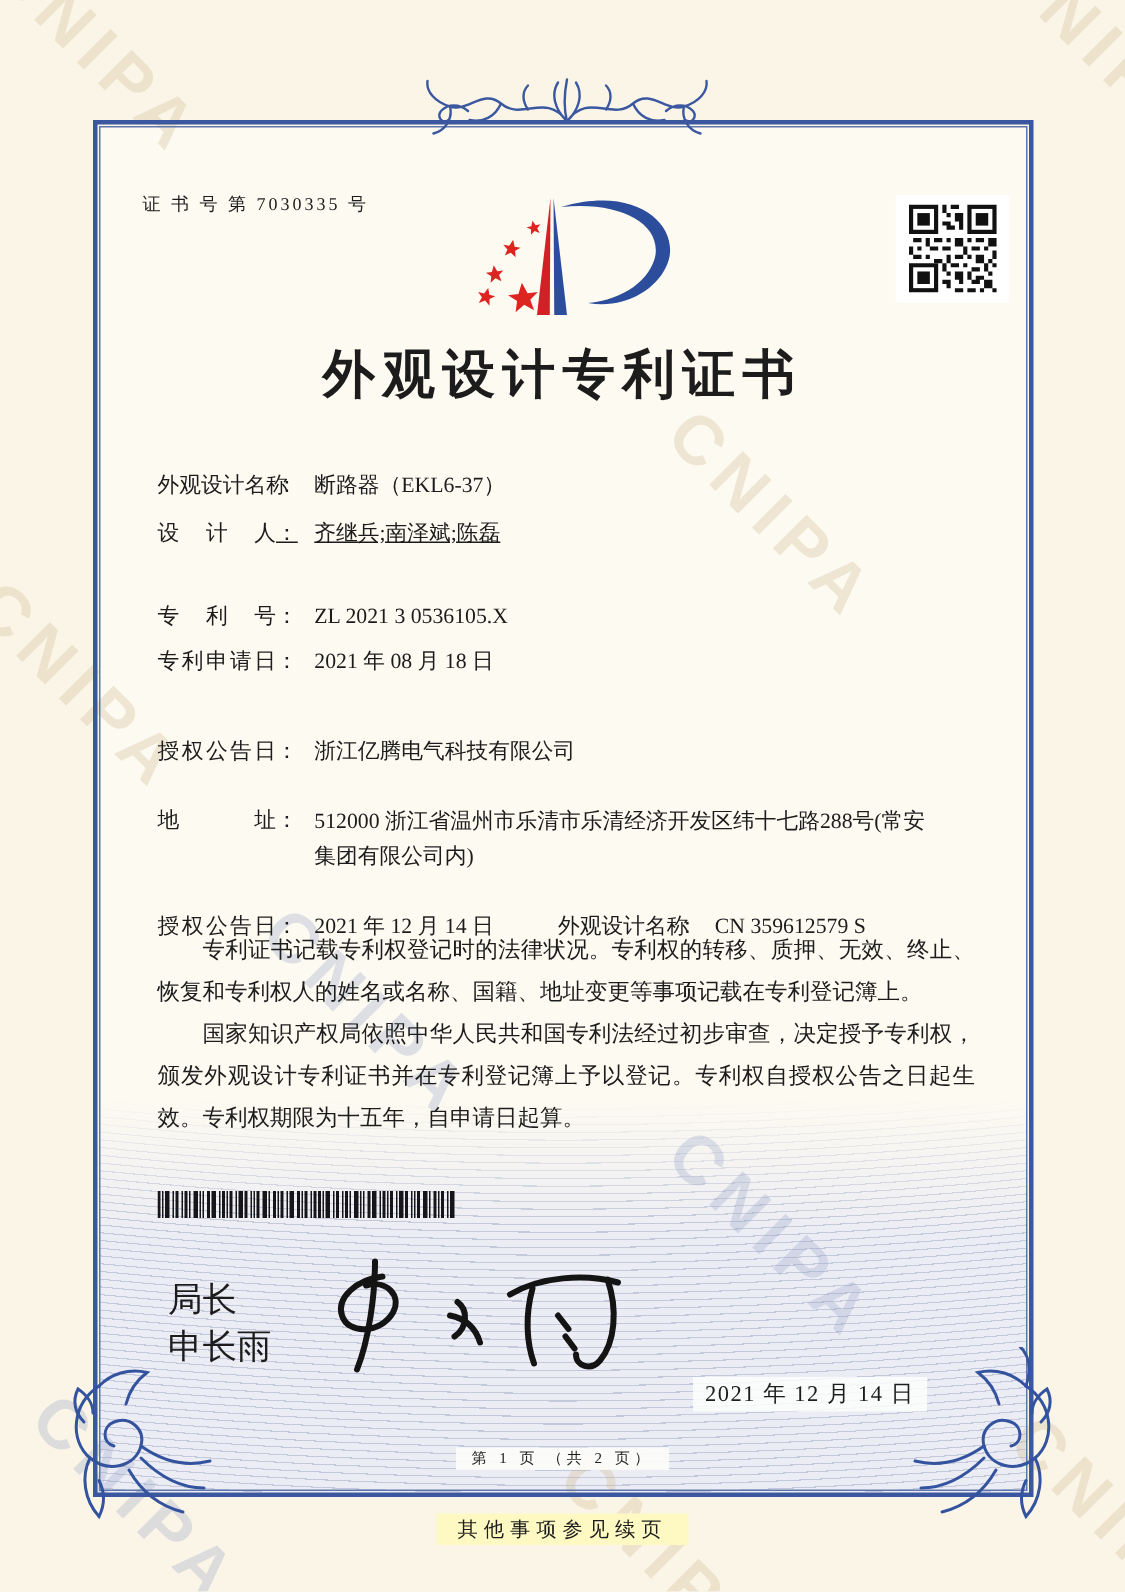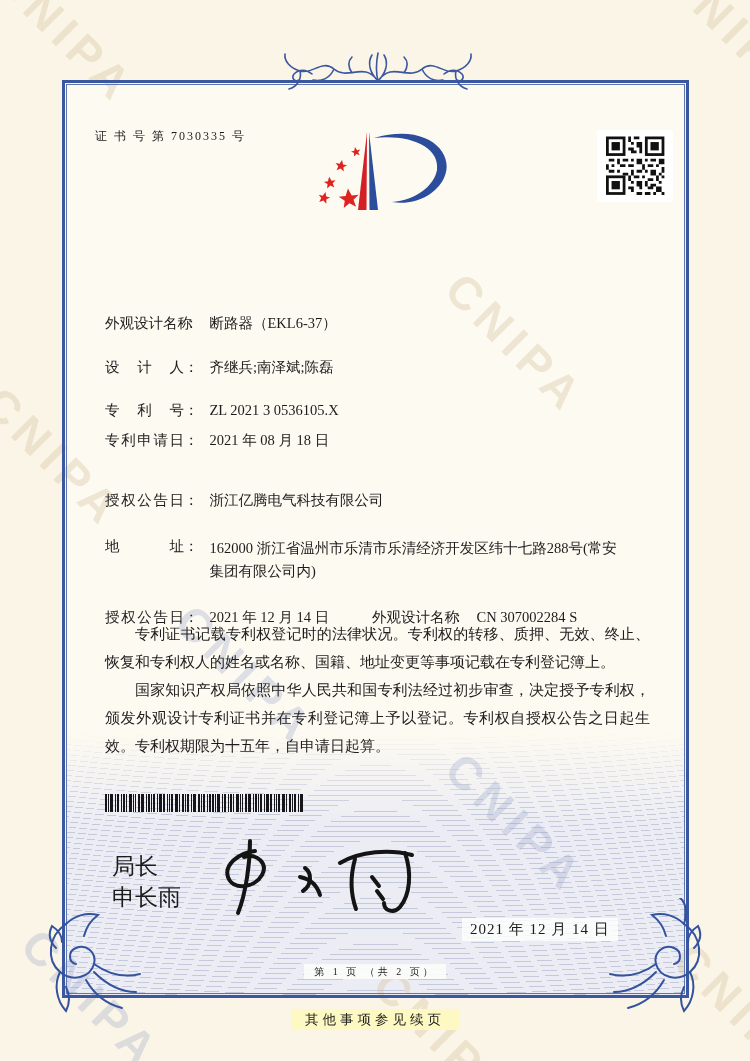--- a/index.html
+++ b/index.html
@@ -134,44 +134,45 @@
                M1 12h2v1H1z M4 12h1v1H4z M6 13h2v1H6z M9 12h1v2H9z M11 12h2v1h-2z M14 12h1v1h-1z M16 12h2v2h-2z M19 13h1v1h-1z
                M8 14h1v2H8z M10 14h2v1h-2z M13 14h1v1h-1z M15 15h2v1h-2z M18 14h1v2h-1z M20 14h1v1h-1z
                M9 16h1v1H9z M11 16h2v2h-2z M14 16h1v2h-1z M16 17h2v1h-2z M19 16h1v1h-1z
                M8 18h2v1H8z M12 18h1v1h-1z M15 18h2v1h-2z M18 18h2v2h-2z M9 19h1v1H9z
                M11 20h2v1h-2z M14 20h2v1h-2z M17 20h1v1h-1z M20 20h1v1h-1z"></path>
     </g>
   </svg>
 
   <div class="txt cert-no">证 书 号 第 7030335 号</div>
 
+  <div class="txt title">外观设计专利证书</div>
 
   <div class="txt fields">
     <div class="field-row" style="top:0;">
       <span class="lbl">外观设计名称</span><span>：</span><span class="val">断路器（EKL6-37）</span>
     </div>
-    <div class="field-row" style="top:44px;">
+    <div class="field-row" style="top:32px;text-decoration:underline;">
       <span class="lbl">设计人</span><span>：</span><span class="val">齐继兵;南泽斌;陈磊</span>
     </div>
     <div class="field-row" style="top:87px;">
       <span class="lbl">专利号</span><span>：</span><span class="val">ZL 2021 3 0536105.X</span>
     </div>
     <div class="field-row" style="top:117px;">
       <span class="lbl">专利申请日</span><span>：</span><span class="val">2021 年 08 月 18 日</span>
     </div>
     <div class="field-row" style="top:177px;">
       <span class="lbl">授权公告日</span><span>：</span><span class="val">浙江亿腾电气科技有限公司</span>
     </div>
     <div class="field-row row-addr" style="top:223px;">
-      <span class="lbl">地址</span><span>：</span><span class="val">162000 浙江省温州市乐清市乐清经济开发区纬十七路288号(常安集团有限公司内)</span>
+      <span class="lbl">地址</span><span>：</span><span class="val">512000 浙江省温州市乐清市乐清经济开发区纬十七路288号(常安集团有限公司内)</span>
     </div>
     <div class="field-row" style="top:270px;margin-top:24px;">
       <span class="lbl">授权公告日</span><span>：</span><span class="val">2021 年 12 月 14 日</span>
       <span class="pair2">
-        <span class="lbl">外观设计名称</span><span>：</span><span class="val">CN 307002284 S</span>
+        <span class="lbl">外观设计名称</span><span>：</span><span class="val">CN 359612579 S</span>
       </span>
     </div>
   </div>
 
   <div class="txt body-text">
     <p>专利证书记载专利权登记时的法律状况。专利权的转移、质押、无效、终止、恢复和专利权人的姓名或名称、国籍、地址变更等事项记载在专利登记簿上。</p>
     <p>国家知识产权局依照中华人民共和国专利法经过初步审查，决定授予专利权，颁发外观设计专利证书并在专利登记簿上予以登记。专利权自授权公告之日起生效。专利权期限为十五年，自申请日起算。</p>
   </div>
 
   <svg class="txt" style="left:105px;top:794px;" width="200" height="18" viewBox="0 0 200 18">

